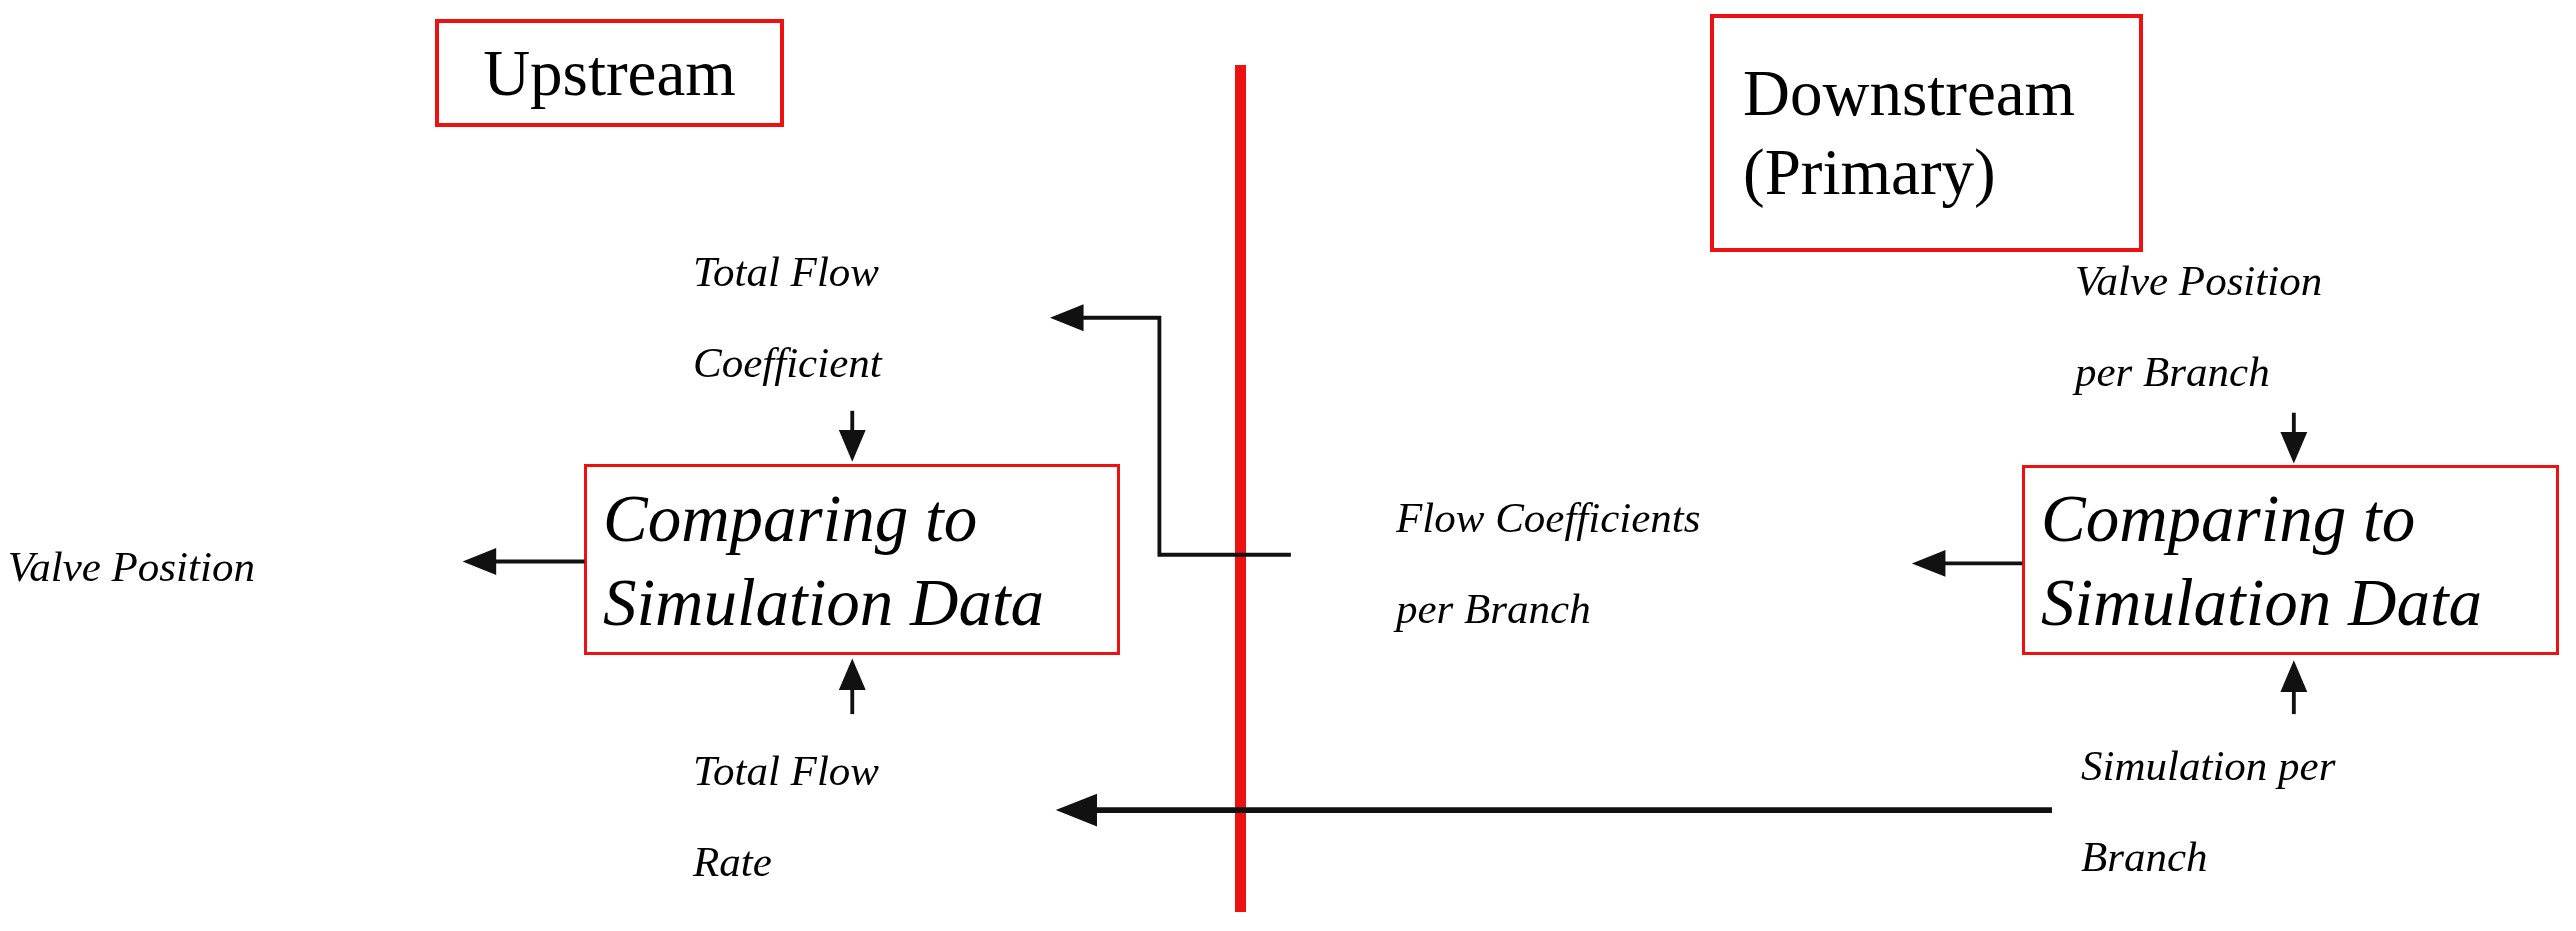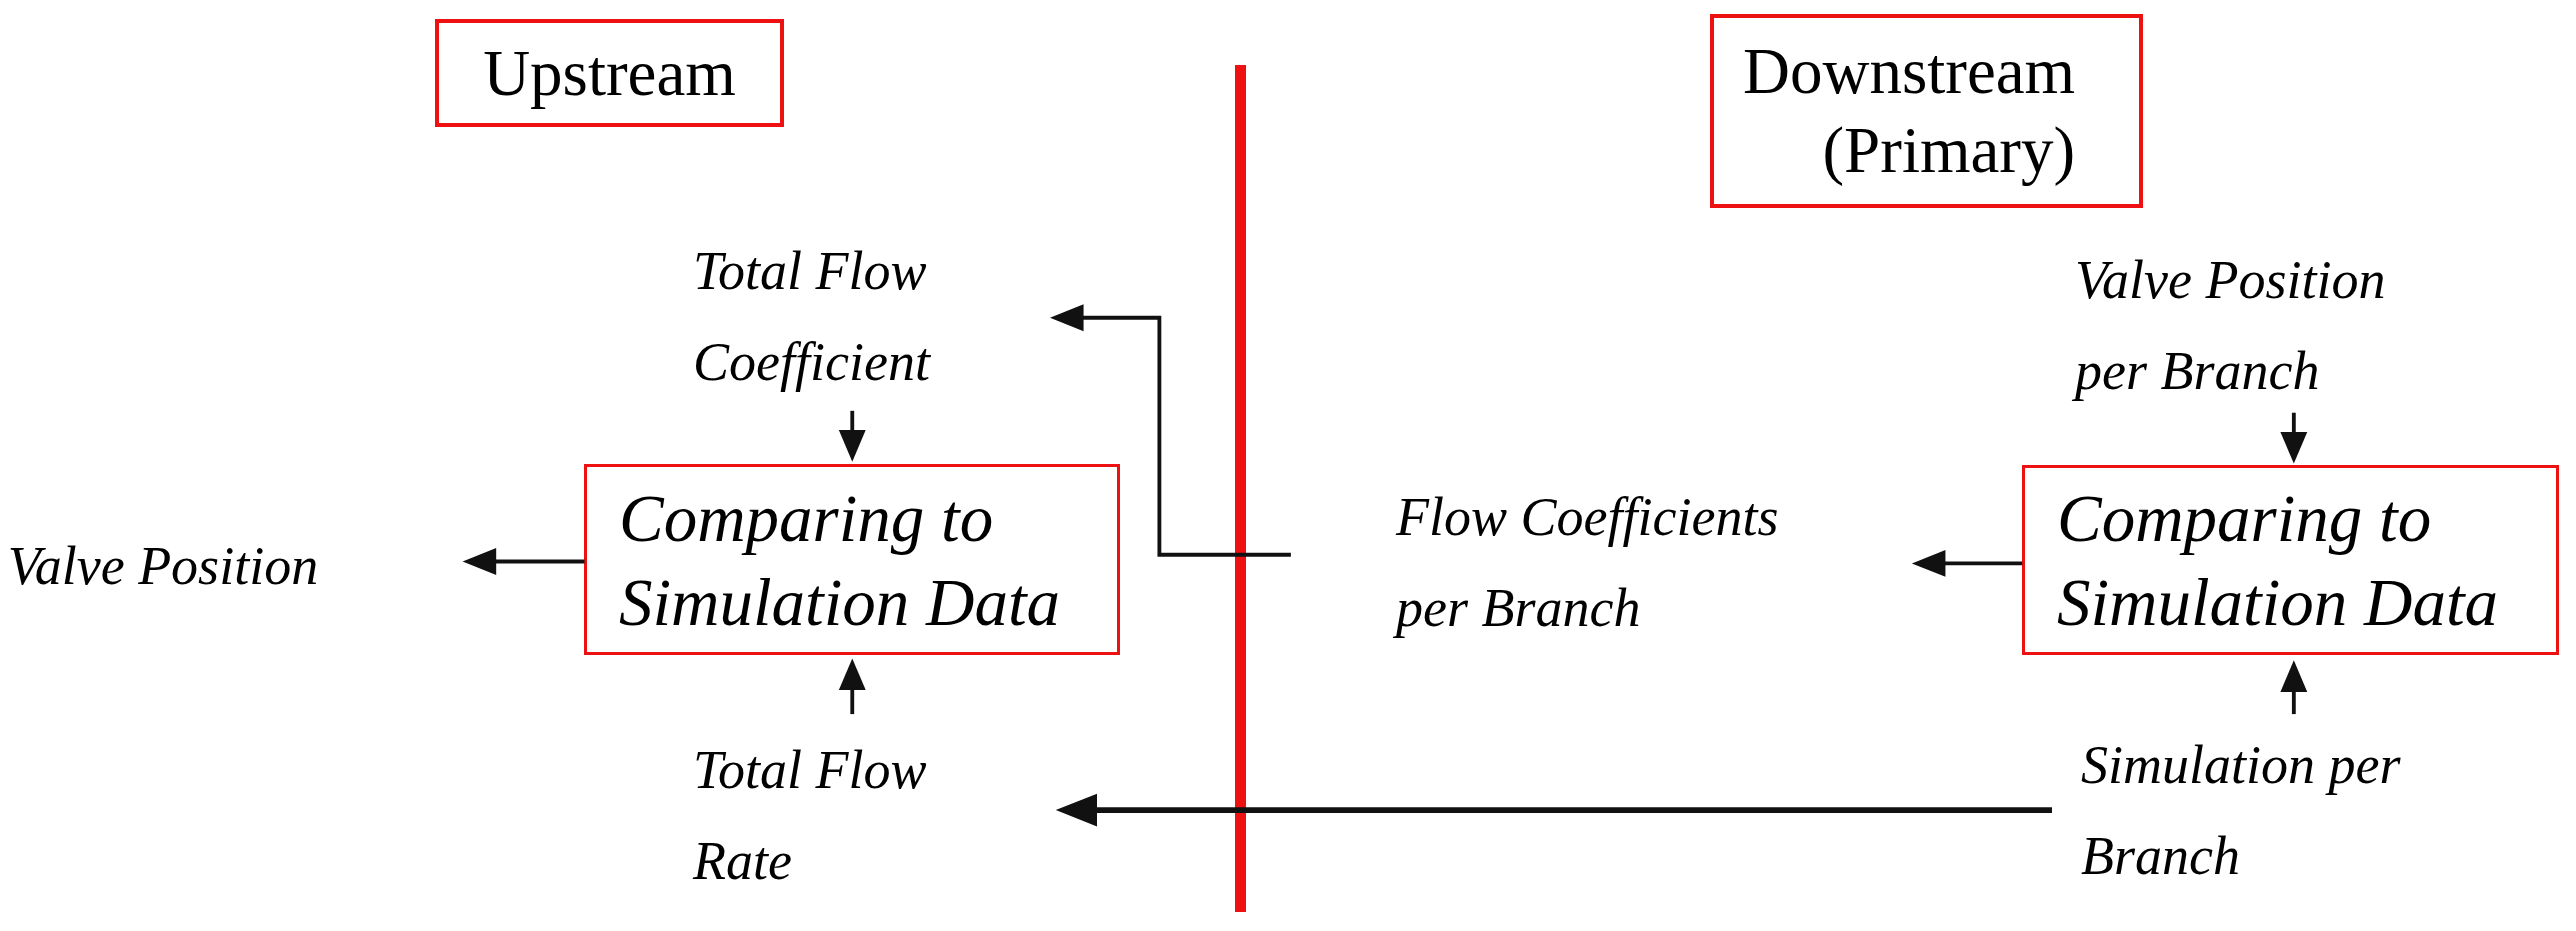--- a/index.html
+++ b/index.html
@@ -22,49 +22,49 @@
     border:4.8px solid var(--red);
     box-sizing:border-box;
     display:flex;
     align-items:center;
     font-size:65px;
     line-height:79px;
     white-space:pre-line;
     background:var(--bg);
   }
   #upstream-box{left:435px;top:19px;width:349px;height:108px;justify-content:center;}
-  #downstream-box{left:1710px;top:14.4px;width:433px;height:194px;padding-left:29px;text-align:right;}
+  #downstream-box{left:1710px;top:14.4px;width:433px;height:238px;padding-left:29px;}
   #divider{
     position:absolute;left:1235px;top:65px;width:10.6px;height:847px;
     background:var(--red);
   }
   .lbl{
     position:absolute;
     font-style:italic;
-    font-size:54px;
+    font-size:43px;
     line-height:91px;
     white-space:pre-line;
   }
   #lbl-total-flow-coefficient{left:693px;top:226px;}
   #lbl-valve-position{left:7.7px;top:521px;}
   #lbl-total-flow-rate{left:693px;top:725px;}
   #lbl-flow-coefficients{left:1396px;top:472px;}
   #lbl-valve-position-per-branch{left:2075px;top:235px;}
   #lbl-flowrates-per-branch{left:2081px;top:720px;}
   .cmp-box{
     position:absolute;
     border:3.8px solid var(--red);
     box-sizing:border-box;
     display:flex;
     align-items:center;
     font-style:italic;
     font-size:67px;
     line-height:84px;
     white-space:pre-line;
-    padding-left:32px;
+    padding-left:16px;
     background:var(--bg);
   }
   #comparing-left{left:584px;top:464px;width:536px;height:191px;}
   #comparing-right{left:2022px;top:465px;width:537px;height:190px;}
   #connector-layer{
     position:absolute;left:0;top:0;width:2576px;height:932px;
     pointer-events:none;
   }
 </style>
 </head>

